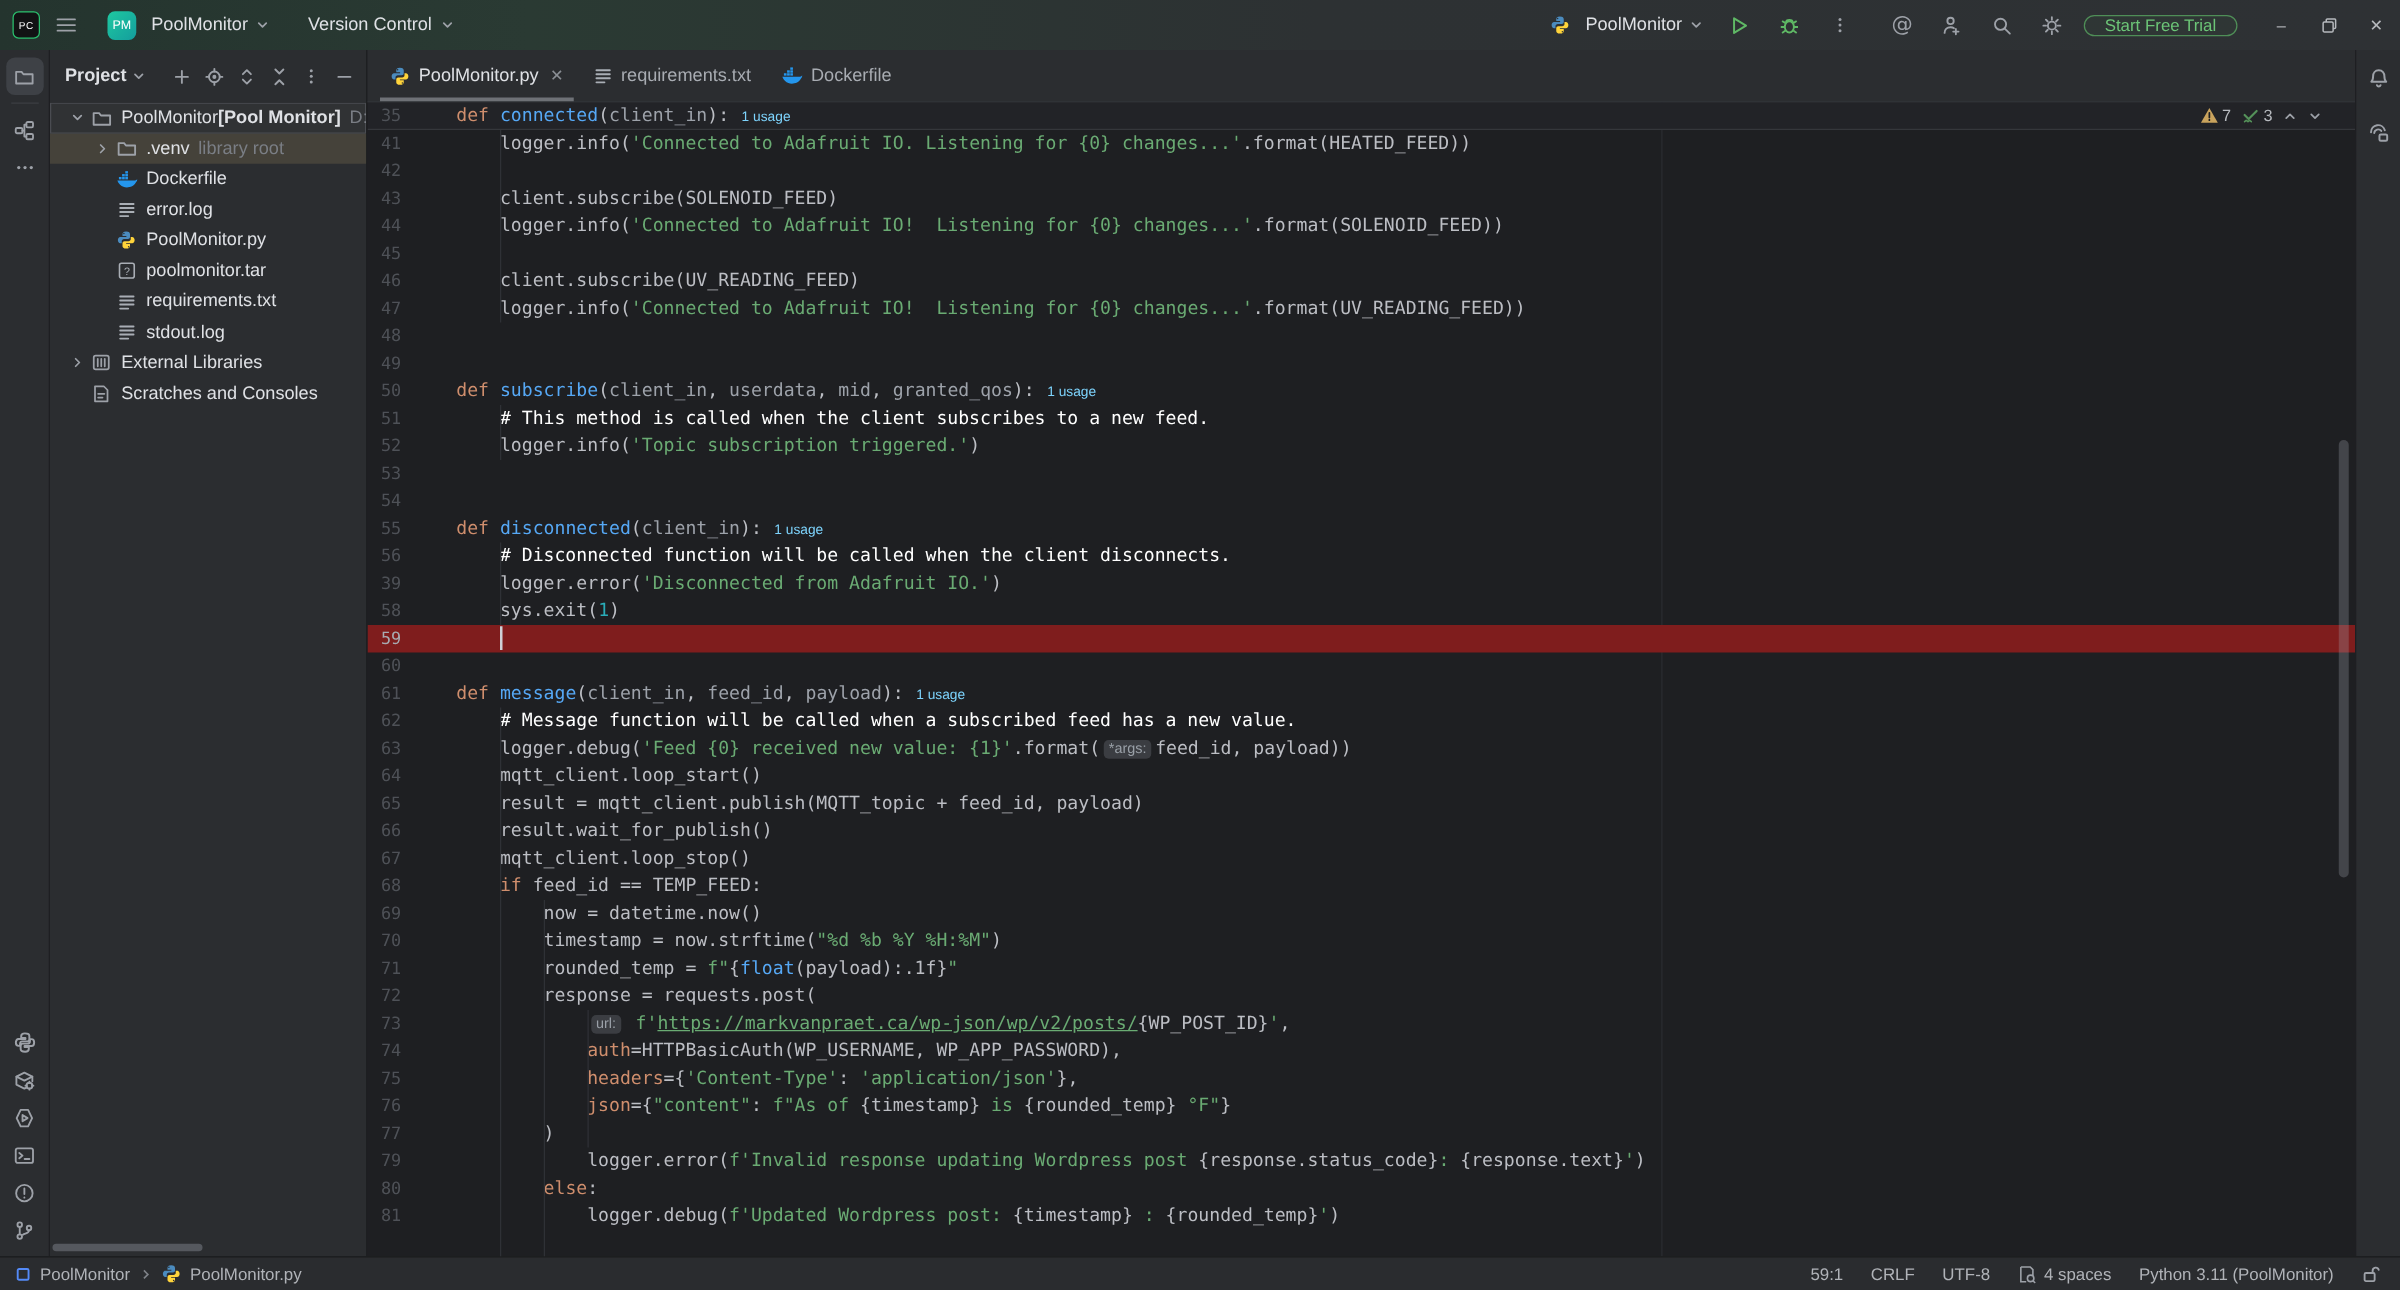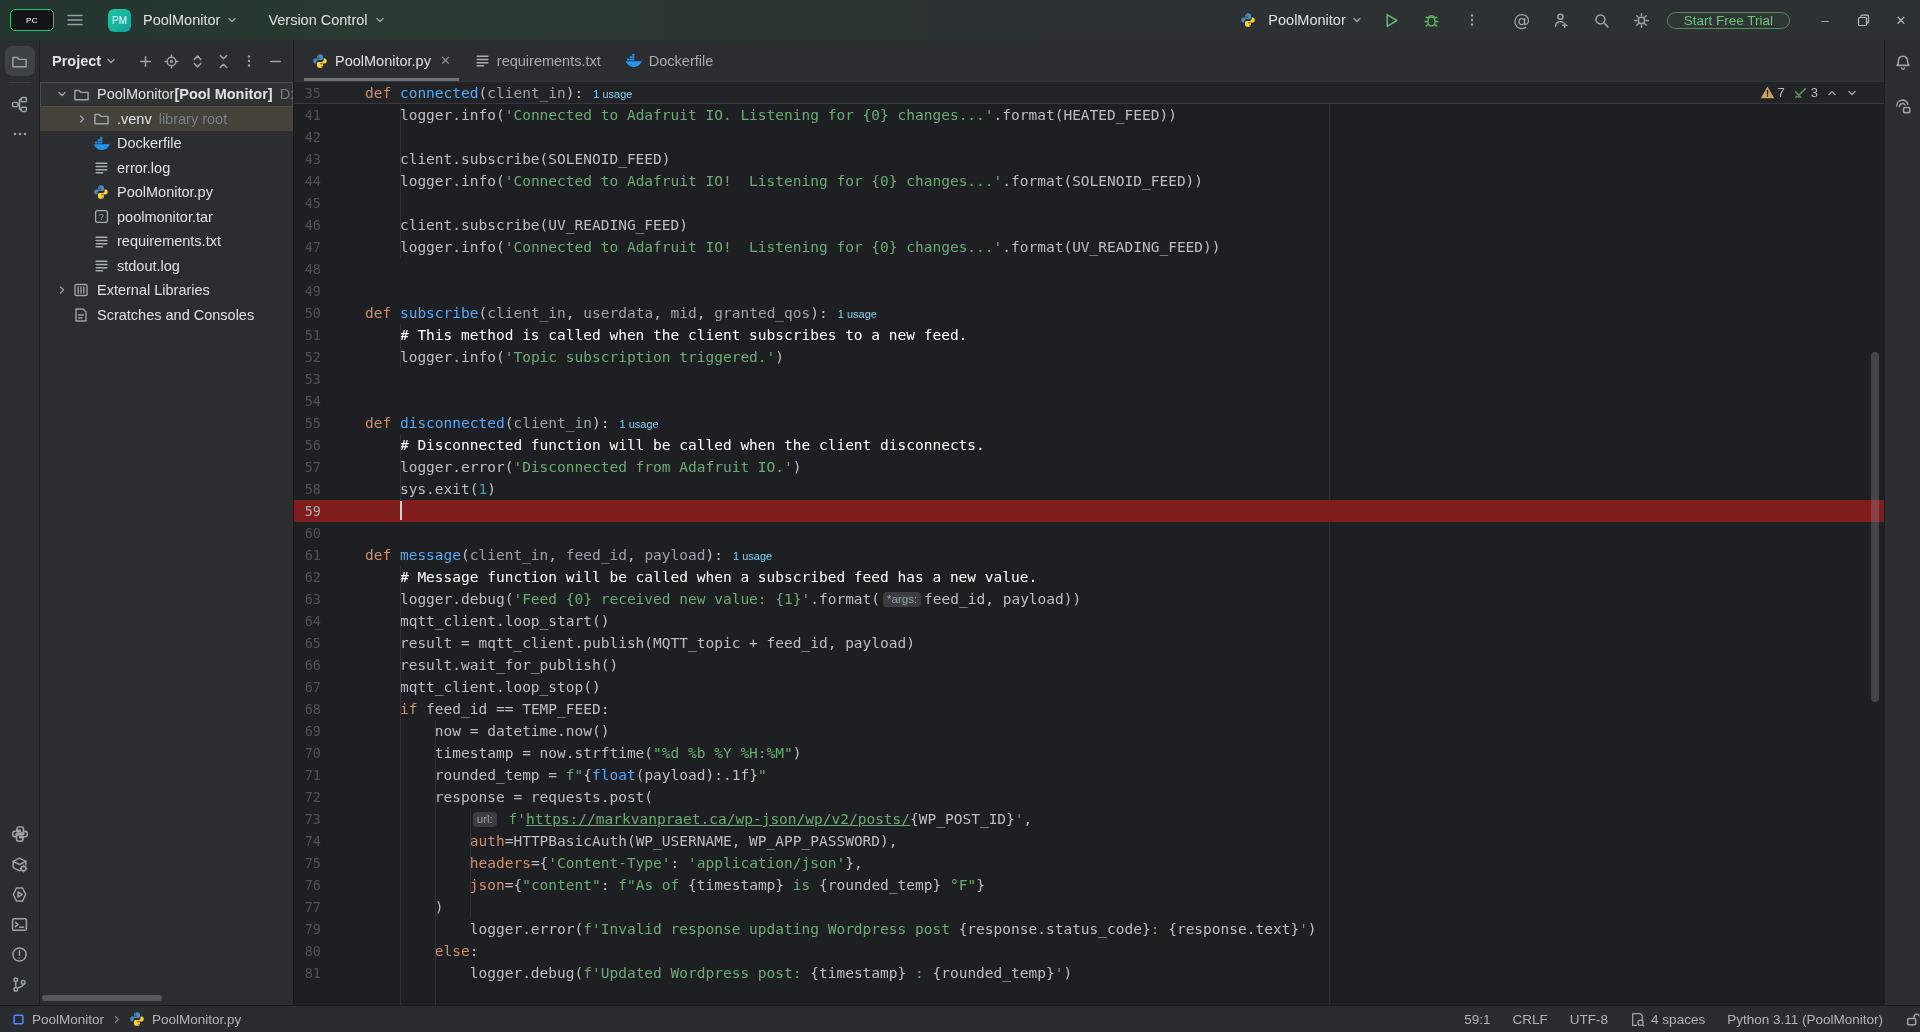--- a/index.html
+++ b/index.html
@@ -4,21 +4,21 @@
 <style>
   * { margin:0; padding:0; box-sizing:border-box; }
   html,body { width:1920px; height:1032px; overflow:hidden; background:#1e1f22;
     font-family:"Liberation Sans", sans-serif; -webkit-font-smoothing:antialiased; }
 
   
   #titlebar { position:absolute; left:0; top:0; width:1920px; height:40px;
     background:linear-gradient(90deg,#24342e 0%,#2a3a33 22%,#2d3133 55%,#2e3134 100%);
     display:flex; align-items:center; padding:0 0 0 10px; color:#dfe1e5; font-size:14.5px; }
   .tb-group { display:flex; align-items:center; gap:6px; margin-right:18px; }
-  .pc-logo { width:44px; height:22px; border-radius:5px; border:1.5px solid #2bc16e;
+  .pc-logo { width:22px; height:22px; border-radius:5px; border:1.5px solid #2bc16e;
     background:#121314; color:#fff; font-size:8px; font-weight:normal;
     display:flex; align-items:center; justify-content:center; letter-spacing:.5px; }
   .pm-badge { width:23px; height:23px; border-radius:6px;
     background:linear-gradient(135deg,#1ec9a0 0%,#149d9d 100%); color:#fff;
     font-size:10px; font-weight:normal; display:flex; align-items:center; justify-content:center; }
   .tb-item { display:flex; align-items:center; gap:6px; padding:4px 6px; border-radius:6px; cursor:default; }
   .tb-icons { display:flex; align-items:center; gap:10px; }
   .ibtn { width:30px; height:30px; display:flex; align-items:center; justify-content:center;
     border-radius:6px; color:#9da1a8; }
   .at-glyph { font-size:17px; color:#9da1a8; font-family:"DejaVu Sans",sans-serif; }
@@ -92,21 +92,21 @@
 
   #inspect { position:absolute; right:26px; top:3px; display:flex; align-items:center; gap:8px;
     font-family:"Liberation Sans",sans-serif; font-size:13px; color:#b8bbc0; z-index:7; }
   #inspect .chip { display:flex; align-items:center; gap:3px; }
   #inspect .navb { color:#9da1a8; display:flex; align-items:center; }
 
   
   #status-bar { position:absolute; left:0; top:1005px; width:1920px; height:27px; background:#2a2c2f;
     border-top:1px solid #1a1b1d; display:flex; align-items:center; color:#b0b3b8; font-size:13.5px; }
   #crumbs { display:flex; align-items:center; gap:7px; padding-left:12px; }
-  #sb-right { margin-left:auto; display:flex; align-items:center; gap:22px; }
+  #sb-right { margin-left:auto; display:flex; align-items:center; gap:22px; padding-right:16px; }
   .sb-item { display:flex; align-items:center; gap:6px; }
   svg { display:block; }
 </style>
 </head>
 <body>
 
 <div id="titlebar">
   <div class="tb-group">
     <div class="pc-logo">PC</div>
     <div class="ibtn">
@@ -551,21 +551,21 @@
         <div class="cl-row"><span class="gut">47</span><span class="src"><span class="src">    logger.info(</span><span class="cs">'Connected to Adafruit IO!  Listening for {0} changes...'</span><span class="src">.format(UV_READING_FEED))</span></span></div>
         <div class="cl-row"><span class="gut">48</span><span class="src"></span></div>
         <div class="cl-row"><span class="gut">49</span><span class="src"></span></div>
         <div class="cl-row"><span class="gut">50</span><span class="src"><span class="ck">def </span><span class="cf">subscribe</span><span class="src">(</span><span class="cp">client_in</span><span class="src">, </span><span class="cp">userdata</span><span class="src">, </span><span class="cp">mid</span><span class="src">, </span><span class="cp">granted_qos</span><span class="src">):</span><span class="cu">1 usage</span></span></div>
         <div class="cl-row"><span class="gut">51</span><span class="src"><span class="cc">    # This method is called when the client subscribes to a new feed.</span></span></div>
         <div class="cl-row"><span class="gut">52</span><span class="src"><span class="src">    logger.info(</span><span class="cs">'Topic subscription triggered.'</span><span class="src">)</span></span></div>
         <div class="cl-row"><span class="gut">53</span><span class="src"></span></div>
         <div class="cl-row"><span class="gut">54</span><span class="src"></span></div>
         <div class="cl-row"><span class="gut">55</span><span class="src"><span class="ck">def </span><span class="cf">disconnected</span><span class="src">(</span><span class="cp">client_in</span><span class="src">):</span><span class="cu">1 usage</span></span></div>
         <div class="cl-row"><span class="gut">56</span><span class="src"><span class="cc">    # Disconnected function will be called when the client disconnects.</span></span></div>
-        <div class="cl-row"><span class="gut">57</span><span class="src"><span class="src">    logger.error(</span><span class="cs">'Disconnected from Adafruit IO.'</span><span class="src">)</span></span></div>
+        <div class="cl-row"><span class="gut">39</span><span class="src"><span class="src">    logger.error(</span><span class="cs">'Disconnected from Adafruit IO.'</span><span class="src">)</span></span></div>
         <div class="cl-row"><span class="gut">58</span><span class="src"><span class="src">    sys.exit(</span><span class="cn">1</span><span class="src">)</span></span></div>
         <div class="cl-row caret-row" style="position: relative;"><span class="gut">59</span><span class="src"></span><span id="caret-bar" style="top: 1px;"></span></div>
         <div class="cl-row"><span class="gut">60</span><span class="src"></span></div>
         <div class="cl-row"><span class="gut">61</span><span class="src"><span class="ck">def </span><span class="cf">message</span><span class="src">(</span><span class="cp">client_in</span><span class="src">, </span><span class="cp">feed_id</span><span class="src">, </span><span class="cp">payload</span><span class="src">):</span><span class="cu">1 usage</span></span></div>
         <div class="cl-row"><span class="gut">62</span><span class="src"><span class="cc">    # Message function will be called when a subscribed feed has a new value.</span></span></div>
         <div class="cl-row"><span class="gut">63</span><span class="src"><span class="src">    logger.debug(</span><span class="cs">'Feed {0} received new value: {1}'</span><span class="src">.format(</span><span class="ci">*args:</span><span class="src">feed_id, payload))</span></span></div>
         <div class="cl-row"><span class="gut">64</span><span class="src"><span class="src">    mqtt_client.loop_start()</span></span></div>
         <div class="cl-row"><span class="gut">65</span><span class="src"><span class="src">    result = mqtt_client.publish(MQTT_topic + feed_id, payload)</span></span></div>
         <div class="cl-row"><span class="gut">66</span><span class="src"><span class="src">    result.wait_for_publish()</span></span></div>
         <div class="cl-row"><span class="gut">67</span><span class="src"><span class="src">    mqtt_client.loop_stop()</span></span></div>

